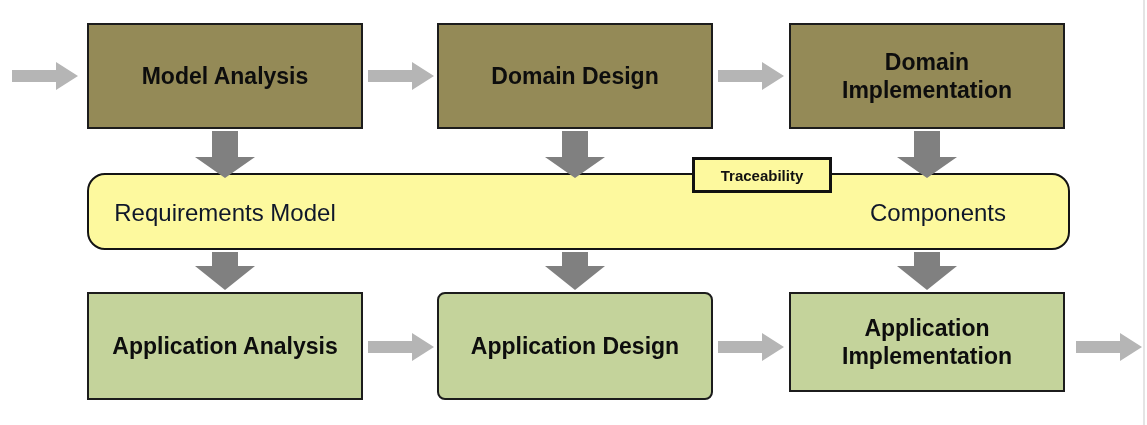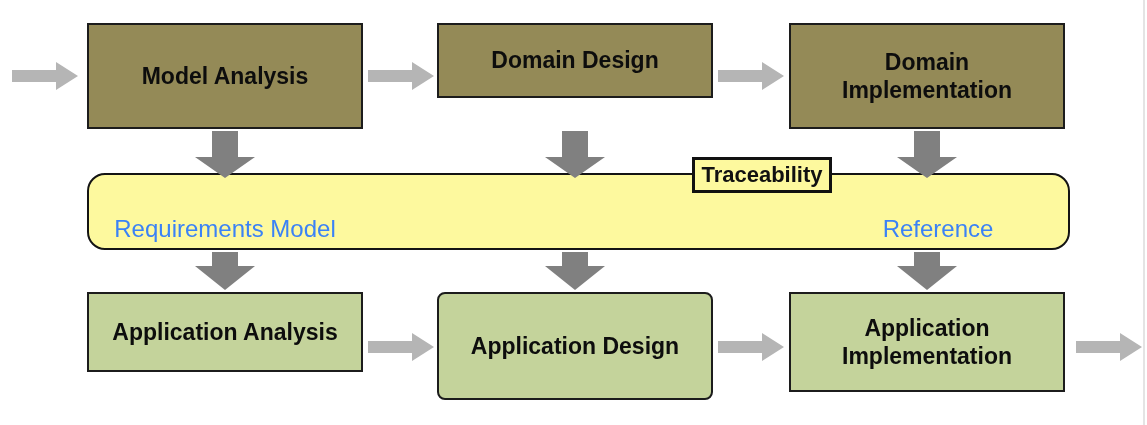--- a/index.html
+++ b/index.html
@@ -27,55 +27,54 @@
   .box .box-label{
     font-weight:bold;
     font-size:23px;
     line-height:1.22;
     color:#0d0d0d;
   }
   .box.narrow .box-label{max-width:205px;}
   .domain{background:#948A57;}
   .app{background:#C4D39B;}
   .pos-t1{left:87px;top:23px;height:106px;}
-  .pos-t2{left:437px;top:23px;height:75px;}
+  .pos-t2{left:437px;top:23px;height:106px;}
   .pos-t3{left:789px;top:23px;height:106px;}
-  .pos-b1{left:87px;top:292px;height:80px;justify-content:center;}
+  .pos-b1{left:87px;top:292px;height:108px;justify-content:center;}
   .pos-b2{left:437px;top:292px;height:108px;border-radius:8px;}
   .pos-b3{left:789px;top:292px;height:100px;}
   .band{
     position:absolute;
     left:87px;top:173px;width:983px;height:77px;
     box-sizing:border-box;
     background:#FDF99E;
     border:2px solid #141414;
     border-radius:18px;
     z-index:1;
   }
   .band-label{
     position:absolute;
     top:198px;height:30px;
     display:flex;align-items:center;justify-content:center;
     font-size:24px;
-    color:#3b82f6;
+    color:#0f172a;
     z-index:2;
     white-space:nowrap;
-    margin-top:16px;
   }
   .bl-1{left:87px;width:276px;}
   .bl-2{left:437px;width:286px;}
   .bl-3{left:800px;width:276px;}
   .tag{
     position:absolute;
     left:692px;top:157px;width:140px;height:36px;
     box-sizing:border-box;
     background:#FDF99E;
     border:3px solid #111;
     display:flex;align-items:center;justify-content:center;
-    font-weight:bold;font-size:22px;
+    font-weight:bold;font-size:15px;
     z-index:3;
   }
   svg.arrow{position:absolute;display:block;}
   svg.arrow.v{z-index:2;}
   svg.arrow.h{z-index:1;}
   .a-in  {left:12px;  top:62px;}
   .a-t1  {left:368px; top:62px;}
   .a-t2  {left:718px; top:62px;}
   .a-b1  {left:368px; top:333px;}
   .a-b2  {left:718px; top:333px;}
@@ -89,21 +88,21 @@
 </style>
 </head>
 <body>
 
 <div class="stage">
 
   <div class="page-edge"></div>
 
   <div class="band"></div>
   <div class="band-label bl-1">Requirements Model</div>
-  <div class="band-label bl-3">Reference</div>
+  <div class="band-label bl-3">Components</div>
   <div class="tag">Traceability</div>
 
   <div class="box domain pos-t1">
     <span class="box-label">Model Analysis</span>
   </div>
   <div class="box domain pos-t2">
     <span class="box-label">Domain Design</span>
   </div>
   <div class="box domain narrow pos-t3">
     <span class="box-label">Domain Implementation</span>

